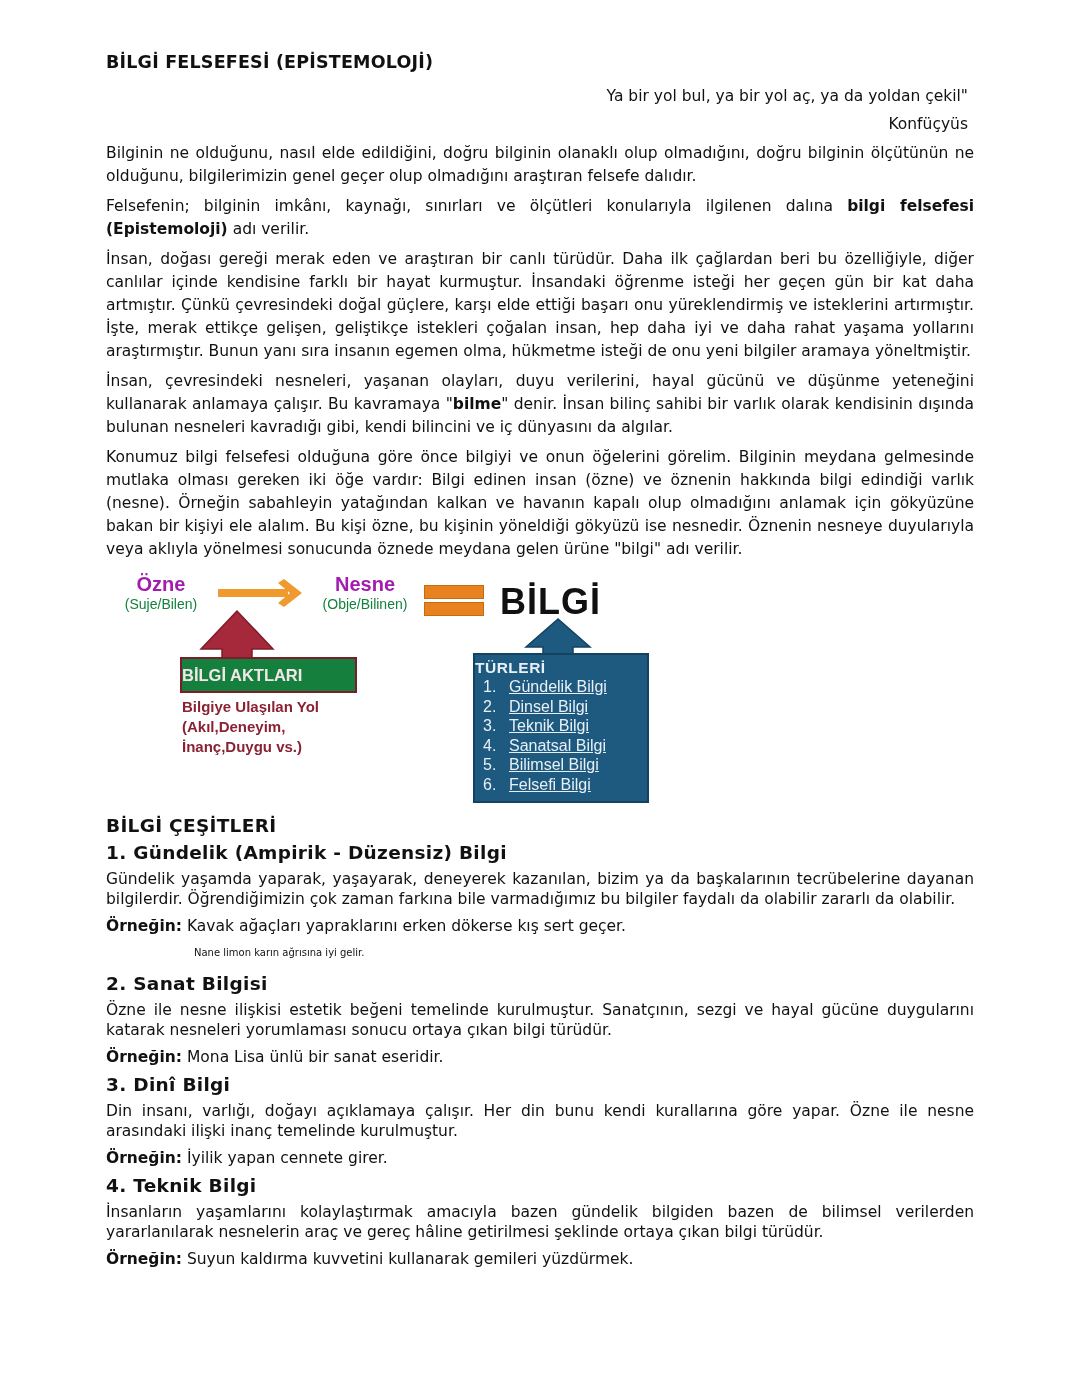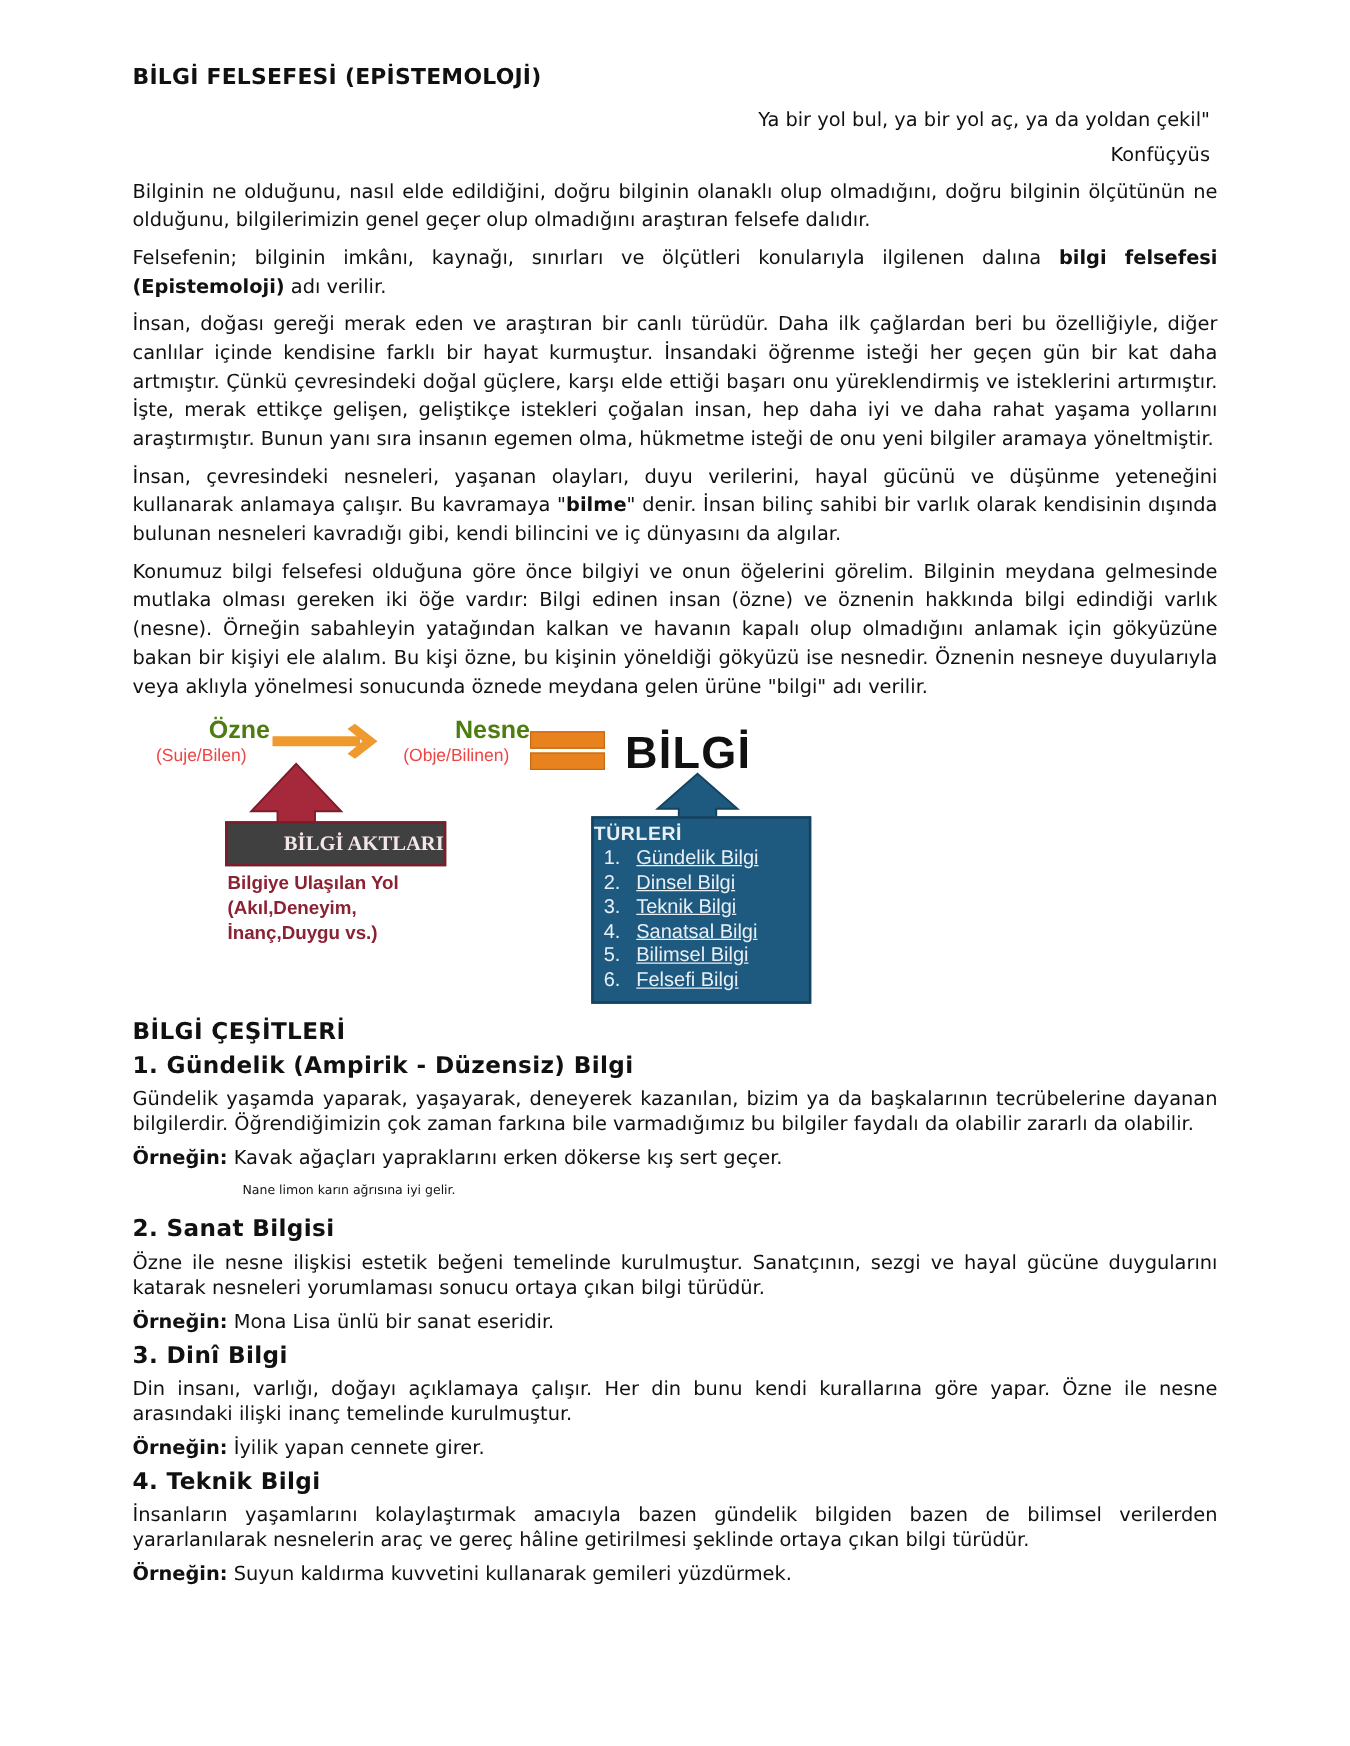--- a/index.html
+++ b/index.html
@@ -7,28 +7,28 @@
            font-family: "DejaVu Sans", sans-serif; color: #111; }
     .page { position: absolute; left: 106px; top: 36px; width: 868px; }
     .title { font-weight: bold; font-size: 17.5px; margin: 16px 0 10px 0; letter-spacing: 0.2px; }
     .quote { text-align: right; font-size: 15.5px; margin: 0; line-height: 28px; padding-right: 6px; }
     p { margin: 0 0 7px 0; font-size: 15.5px; line-height: 23px; text-align: justify; }
     p.first { margin-top: 4px; }
     b { font-weight: bold; }
 
     .diagram { position: relative; width: 560px; height: 236px; margin: 10px 0 8px 0; }
     .d-label { position: absolute; text-align: center; font-family: "Liberation Sans", sans-serif; }
-    .d-main { font-weight: bold; font-size: 20px; color: #4d7c0f; text-align: right; }
-    .d-sub { font-size: 14px; color: #ef4444; }
+    .d-main { font-weight: bold; font-size: 20px; color: #a21caf; }
+    .d-sub { font-size: 14px; color: #15803d; }
     .bilgi-big { position: absolute; left: 394px; top: 10px; font-weight: bold; font-size: 36px;
                  font-family: "Liberation Sans", sans-serif; color: #111; letter-spacing: 1px; }
     .eq-bar { position: absolute; left: 318px; width: 58px; height: 12px; background: #e8821e; border: 1px solid #c86a10; }
-    .red-box { position: absolute; left: 74px; top: 86px; width: 173px; height: 32px; background: #404040;
+    .red-box { position: absolute; left: 74px; top: 86px; width: 173px; height: 32px; background: #15803d;
                border: 2px solid #7d1c2a; color: #f4e6e8; font-weight: bold; font-size: 16.5px;
-               font-family: Liberation Serif, serif; text-align: right; line-height: 32px; }
+               font-family: Liberation Sans, sans-serif; text-align: left; line-height: 32px; }
     .red-text { position: absolute; left: 76px; top: 126px; color: #8a2233; font-weight: bold; font-size: 15px;
                 font-family: "Liberation Sans", sans-serif; line-height: 20px; }
     .blue-box { position: absolute; left: 367px; top: 82px; width: 172px; height: 146px; background: #1e5a80;
                 border: 2px solid #14425f; color: #e8f0f6; font-family: "Liberation Sans", sans-serif; }
     .blue-title { text-align: left; font-weight: bold; font-size: 15.5px; margin-top: 4px; letter-spacing: 0.5px; }
     .blue-list { list-style: none; margin: 0; padding: 0 0 0 8px; font-size: 16px; line-height: 19.5px; text-decoration: underline; }
     .blue-list li .n { display: inline-block; width: 26px; }
 
     h2.section { font-weight: bold; font-size: 18.5px; margin: 6px 0 6px 0; letter-spacing: 0.3px; }
     h3.sub { font-weight: bold; font-size: 18.5px; margin: 0 0 6px 0; letter-spacing: 0.3px; }

